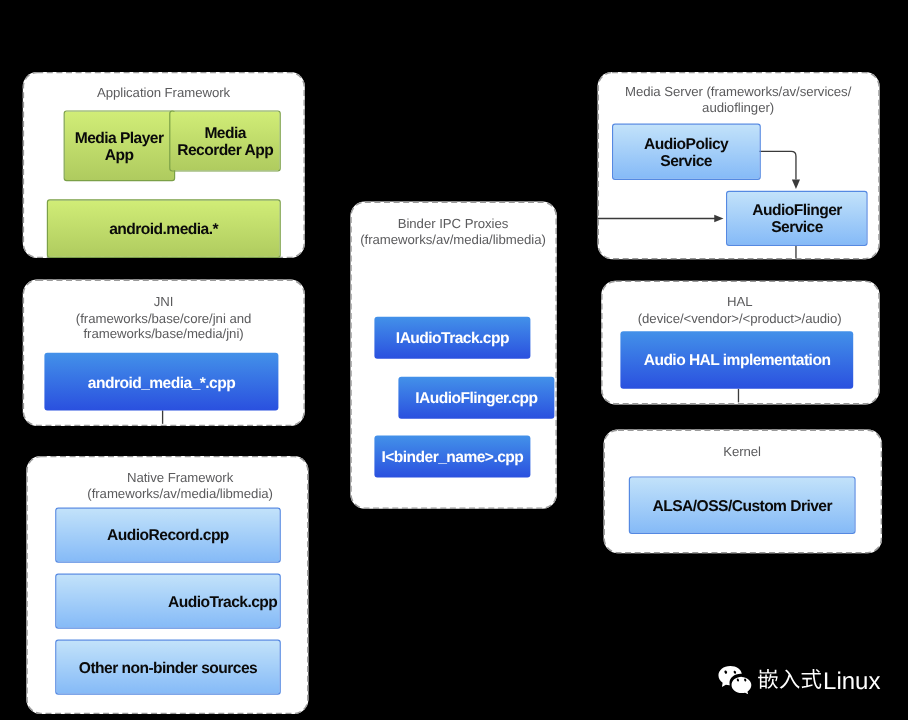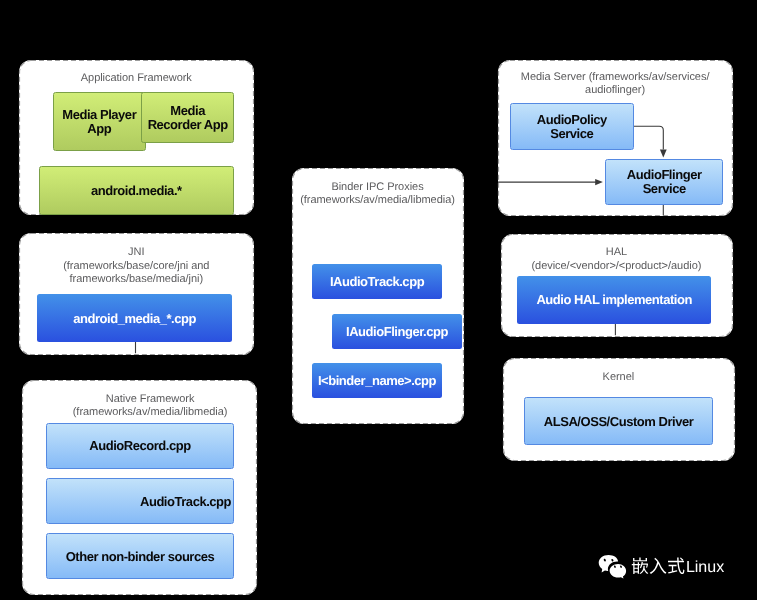--- a/index.html
+++ b/index.html
@@ -14,21 +14,21 @@
        font-weight:bold;font-size:13px;letter-spacing:-0.46px;line-height:14.2px;}
   .green{background:linear-gradient(180deg,#d1ed77 0%,#afcb5f 100%);
          border:1px solid #7ba047;color:#0a0a0a;}
   .lblue{background:linear-gradient(180deg,#c2e2fa 0%,#85baf7 100%);
          border:1px solid #5489e2;color:#0a0a0a;}
   .dblue{background:linear-gradient(180deg,#4391e9 0%,#2a50df 100%);
          border:0;color:#fff;}
   .blab{padding:1.5px 2px 0 2px;}
   svg.conn{position:absolute;left:0;top:0;width:757px;height:600px;overflow:visible;}
   .wm{position:absolute;}
-  .wmlatin{position:absolute;color:#fff;font-size:16px;line-height:24px;font-family:"Liberation Sans",sans-serif;}
+  .wmlatin{position:absolute;color:#fff;font-size:20px;line-height:24px;font-family:"Liberation Sans",sans-serif;}
 </style>
 </head>
 <body>
 
 <div id="root">
 <svg class="conn" viewBox="0 0 757 600" xmlns="http://www.w3.org/2000/svg">
 <rect x="19" y="60" width="235" height="155" rx="12" ry="12" fill="#ffffff"></rect>
 <rect x="19.5" y="60.5" width="234" height="154" rx="11.5" ry="11.5" fill="none" stroke="#9a9a9a" stroke-width="1.2" stroke-dasharray="5 3"></rect>
 <rect x="19" y="233" width="235" height="122" rx="12" ry="12" fill="#ffffff"></rect>
 <rect x="19.5" y="233.5" width="234" height="121" rx="11.5" ry="11.5" fill="none" stroke="#9a9a9a" stroke-width="1.2" stroke-dasharray="5 3"></rect>

